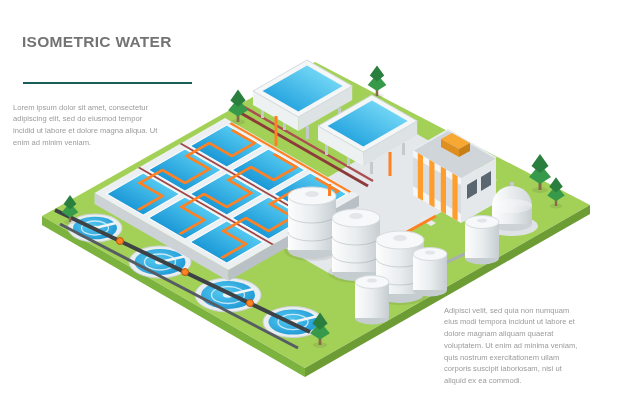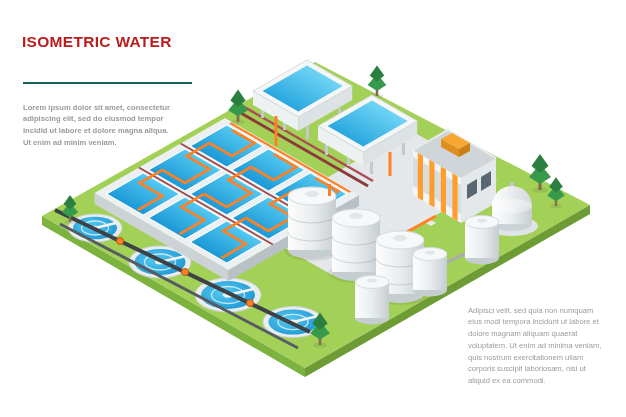--- a/index.html
+++ b/index.html
@@ -4,30 +4,30 @@
 <style>
   html,body{margin:0;padding:0;}
   body{
     width:626px;height:417px;position:relative;overflow:hidden;
     background:#ffffff;font-family:"Liberation Sans",sans-serif;
   }
   .stage{position:absolute;inset:0;width:626px;height:417px;}
   svg.illu{position:absolute;left:0;top:0;}
   .title{
     position:absolute;left:22px;top:31px;z-index:5;
-    color:#b91c1c;font-size:15.5px;font-weight:bold;letter-spacing:.3px;line-height:1.42;
+    color:#737373;font-size:15.5px;font-weight:bold;letter-spacing:.3px;line-height:1.42;
   }
   .title-underline{
     position:absolute;left:23px;top:82px;width:169px;height:2px;background:#185f5a;z-index:5;
   }
   .para{
     position:absolute;z-index:5;color:#9b9b9b;font-size:7.6px;line-height:1.55;
   }
-  .para.intro{left:23px;top:94px;width:152px;font-weight:bold;}
-  .para.body{left:468px;top:297px;width:138px;}
+  .para.intro{left:13px;top:94px;width:152px;}
+  .para.body{left:444px;top:297px;width:138px;}
 </style>
 </head>
 <body>
 
 <div class="stage">
 
   <svg class="illu" width="626" height="417" viewBox="0 0 626 417">
     <defs>
       <linearGradient id="waterGrad" x1="0" y1="0" x2="0" y2="1">
         <stop offset="0" stop-color="#53c8f0"></stop>

